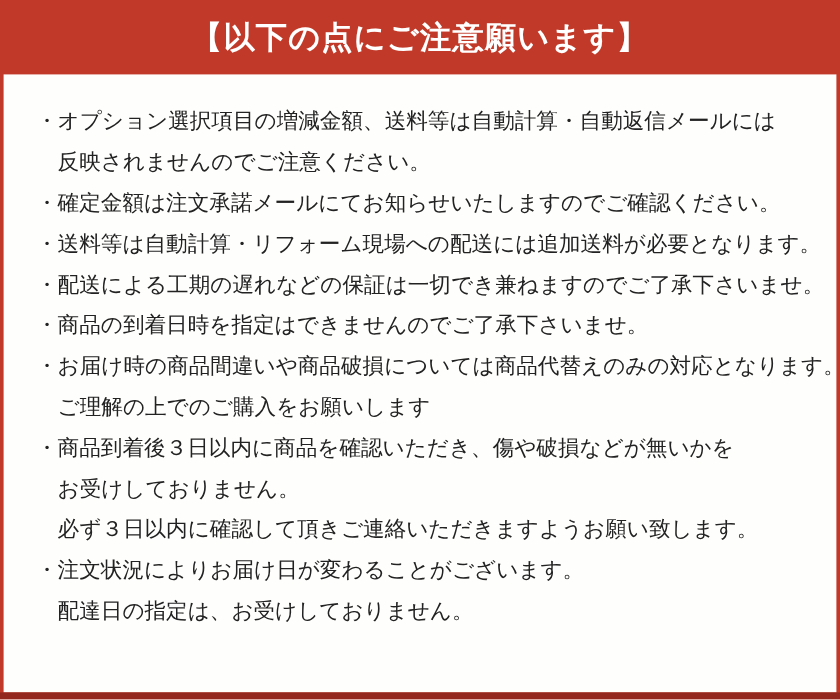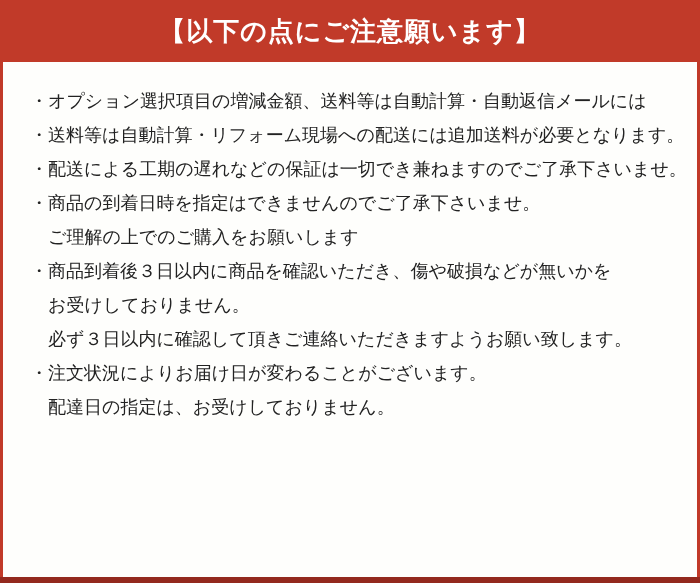--- a/index.html
+++ b/index.html
@@ -47,23 +47,26 @@
 </style>
 </head>
 <body>
 
 <div class="page">
   <div class="header">
     <div class="title">【以下の点にご注意願います】</div>
   </div>
   <div class="content">
     <div class="line">・オプション選択項目の増減金額、送料等は自動計算・自動返信メールには</div>
+    <div class="line indent">反映されませんのでご注意ください。</div>
+    <div class="line">・確定金額は注文承諾メールにてお知らせいたしますのでご確認ください。</div>
     <div class="line">・送料等は自動計算・リフォーム現場への配送には追加送料が必要となります。</div>
     <div class="line">・配送による工期の遅れなどの保証は一切でき兼ねますのでご了承下さいませ。</div>
     <div class="line">・商品の到着日時を指定はできませんのでご了承下さいませ。</div>
+    <div class="line">・お届け時の商品間違いや商品破損については商品代替えのみの対応となります。</div>
     <div class="line indent">ご理解の上でのご購入をお願いします</div>
     <div class="line">・商品到着後３日以内に商品を確認いただき、傷や破損などが無いかを</div>
     <div class="line indent">お受けしておりません。</div>
     <div class="line indent">必ず３日以内に確認して頂きご連絡いただきますようお願い致します。</div>
     <div class="line">・注文状況によりお届け日が変わることがございます。</div>
     <div class="line indent">配達日の指定は、お受けしておりません。</div>
   </div>
   <div class="bottom-bar"></div>
 </div>
 

